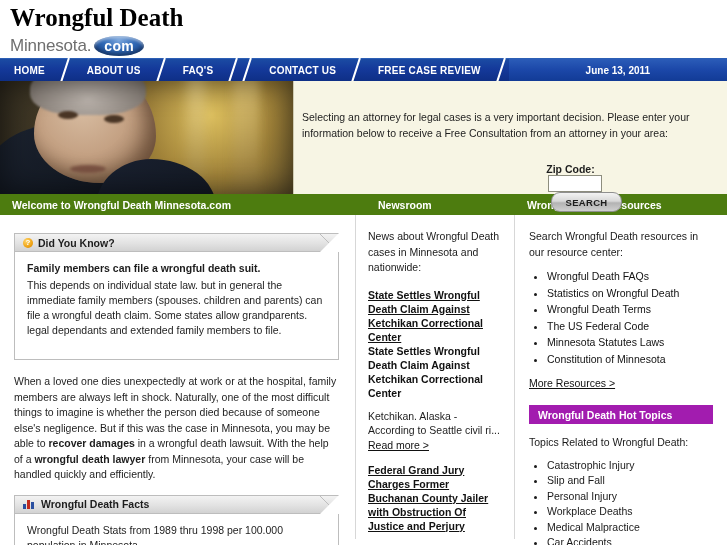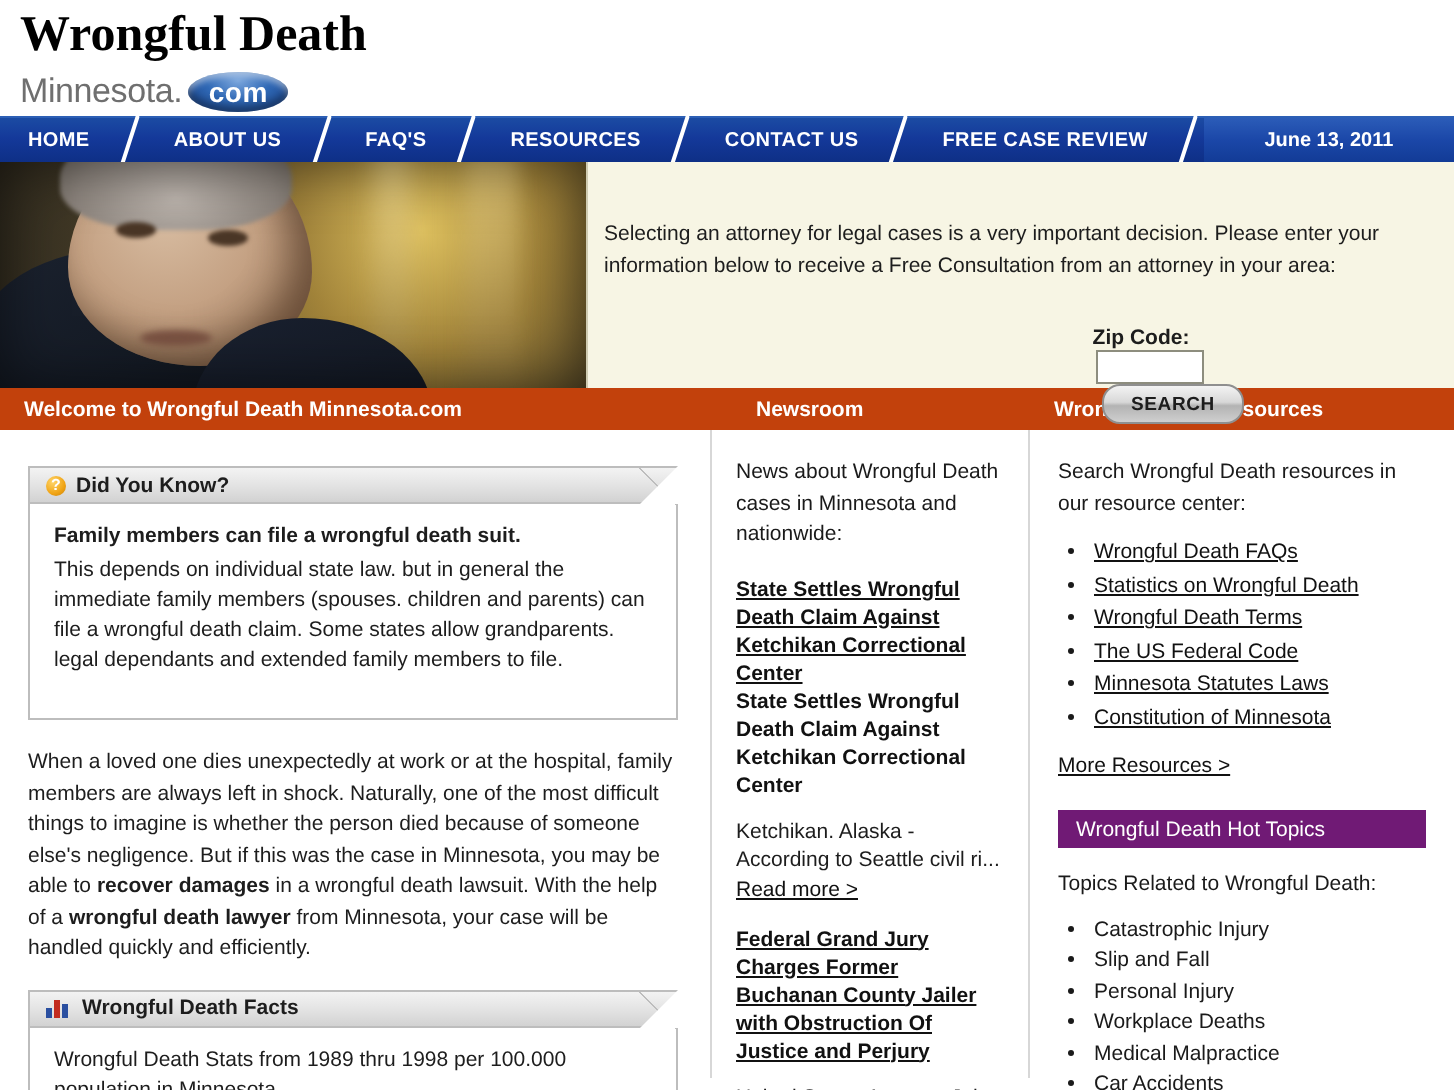--- a/index.html
+++ b/index.html
@@ -128,21 +128,21 @@
   .search-btn{
     margin-left:24px;width:69px;height:18px;border-radius:9px;
     background:linear-gradient(to bottom,#f3f3f3 0%,#d8d8d8 45%,#b3b3b3 55%,#cfcfcf 100%);
     border:1px solid #8f8f8f;
     display:flex;align-items:center;justify-content:center;
     font-size:9.5px;font-weight:bold;color:#1d1d1d;letter-spacing:.3px;
     cursor:pointer;
   }
 
   
-  .colbar{display:flex;height:21px;background:#c2410c;}
+  .colbar{display:flex;height:21px;background:#4d7c0f;}
   .colbar .seg{
     display:flex;align-items:center;color:#fff;font-size:10.5px;font-weight:bold;
     padding-left:12px;box-sizing:border-box;
   }
   .seg-left{width:366px;}
   .seg-mid{width:149px;}
   .seg-right{flex:1;}
 
   
   .columns{display:flex;height:324px;}
@@ -205,28 +205,28 @@
   .news-body{font-size:10.5px;line-height:14.5px;color:#1d1d1d;margin-top:9px;}
   .readmore{
     display:inline-block;font-size:10.5px;color:#111;text-decoration:underline;
     cursor:pointer;margin-top:1px;
   }
 
   
   .res-intro{font-size:10.5px;line-height:15.5px;margin-bottom:9px;}
   ul.linklist{margin:0 0 0 4px;padding:0 0 0 14px;list-style:disc;}
   ul.linklist li{font-size:10.5px;line-height:15.5px;margin-bottom:1px;}
-  ul.linklist li a{color:#111;text-decoration:underline;cursor:pointer;}
+  ul.linklist li a{color:#111;cursor:pointer;}
   .more-res{
     display:inline-block;margin-top:9px;font-size:10.5px;color:#111;
     text-decoration:underline;cursor:pointer;
   }
   .hot-bar{
-    margin-top:16px;height:19px;background:#701a75;color:#fff;
-    font-size:10.5px;font-weight:normal;display:flex;align-items:center;padding-left:9px;
+    margin-top:16px;height:19px;background:#a21caf;color:#fff;
+    font-size:10.5px;font-weight:bold;display:flex;align-items:center;padding-left:9px;
   }
   .hot-intro{font-size:10.5px;line-height:15.5px;margin:11px 0 7px 0;}
   ul.plainlist{margin:0 0 0 4px;padding:0 0 0 14px;list-style:disc;}
   ul.plainlist li{font-size:10.5px;line-height:15.5px;}
 </style>
 </head>
 <body>
 
 <div class="page">
 
@@ -238,21 +238,20 @@
     </div>
   </div>
 
   <div class="navbar">
     <div class="nav-item">HOME</div>
     <div class="nav-sep"></div>
     <div class="nav-item">ABOUT US</div>
     <div class="nav-sep"></div>
     <div class="nav-item">FAQ'S</div>
     <div class="nav-sep"></div>
-    <div class="nav-item">RESOURCES</div>
     <div class="nav-sep"></div>
     <div class="nav-item">CONTACT US</div>
     <div class="nav-sep"></div>
     <div class="nav-item">FREE CASE REVIEW</div>
     <div class="nav-sep"></div>
     <div class="nav-date">June 13, 2011</div>
   </div>
 
   <div class="hero">
     <div class="hero-photo">

